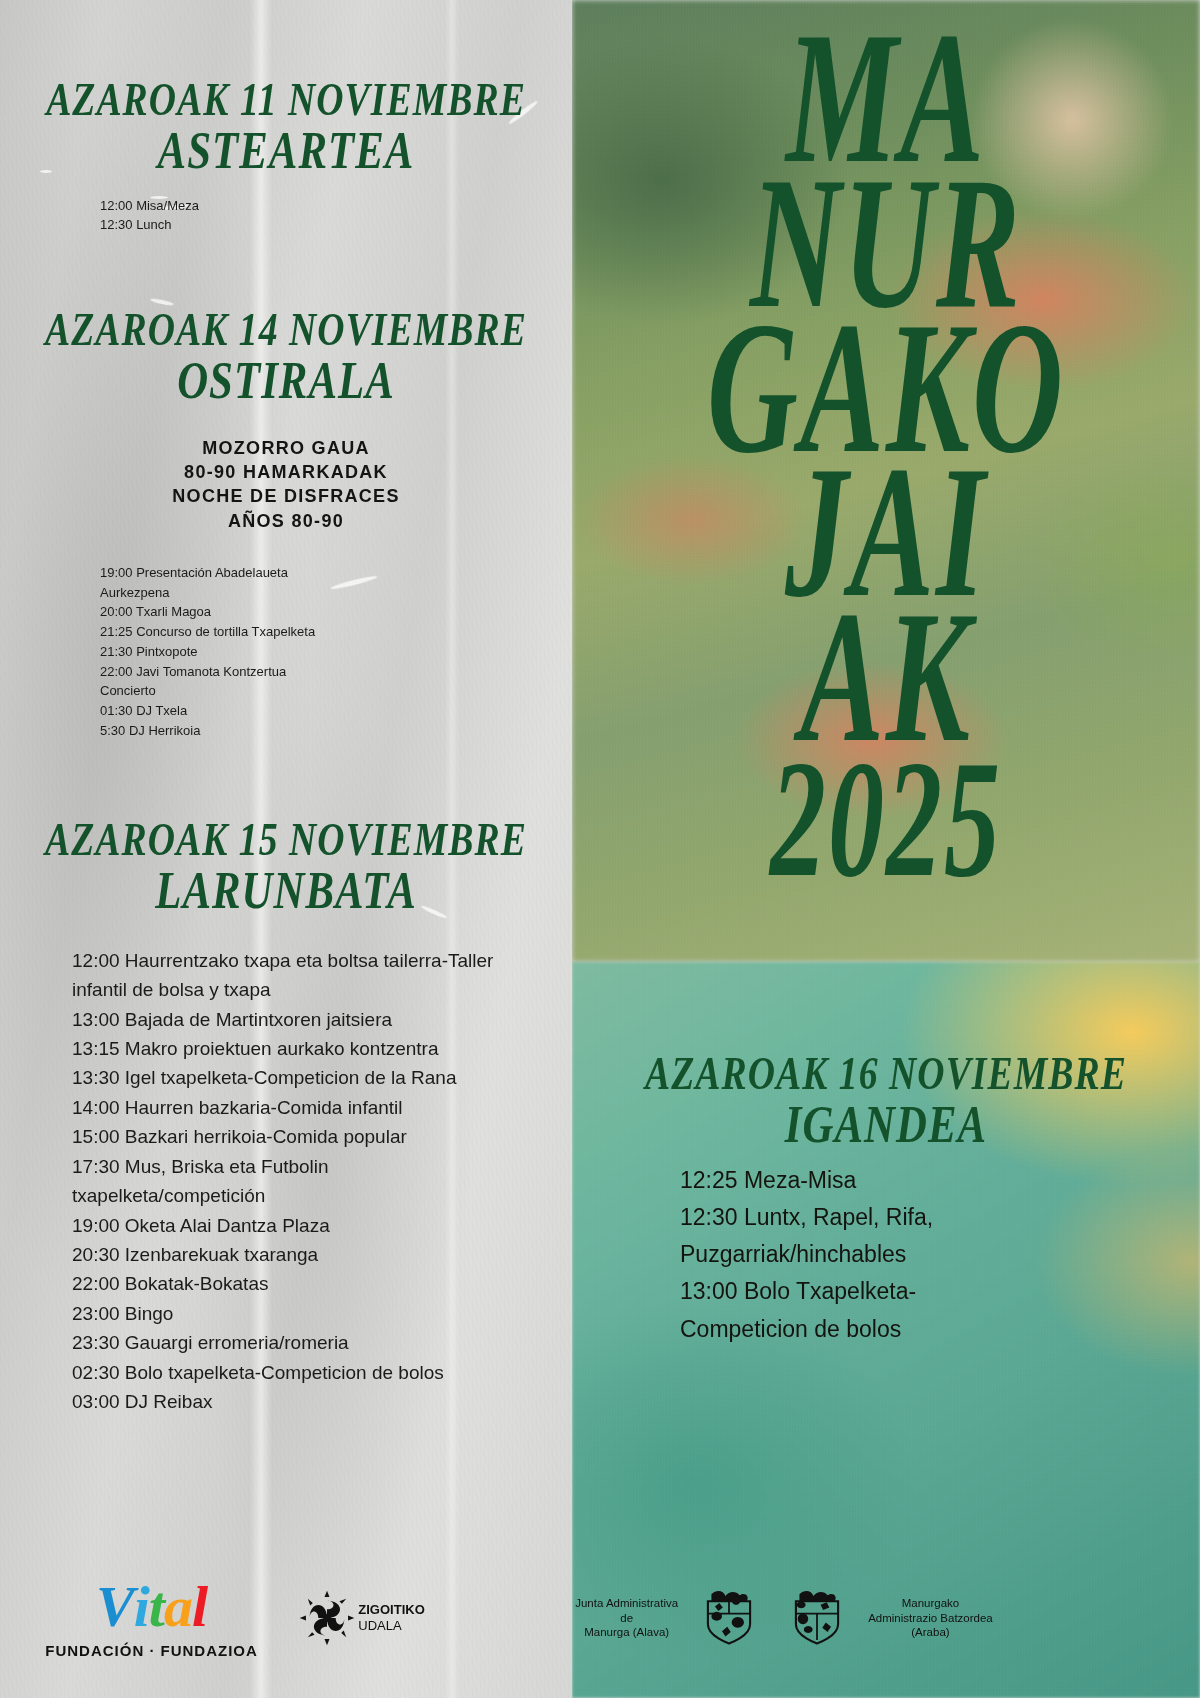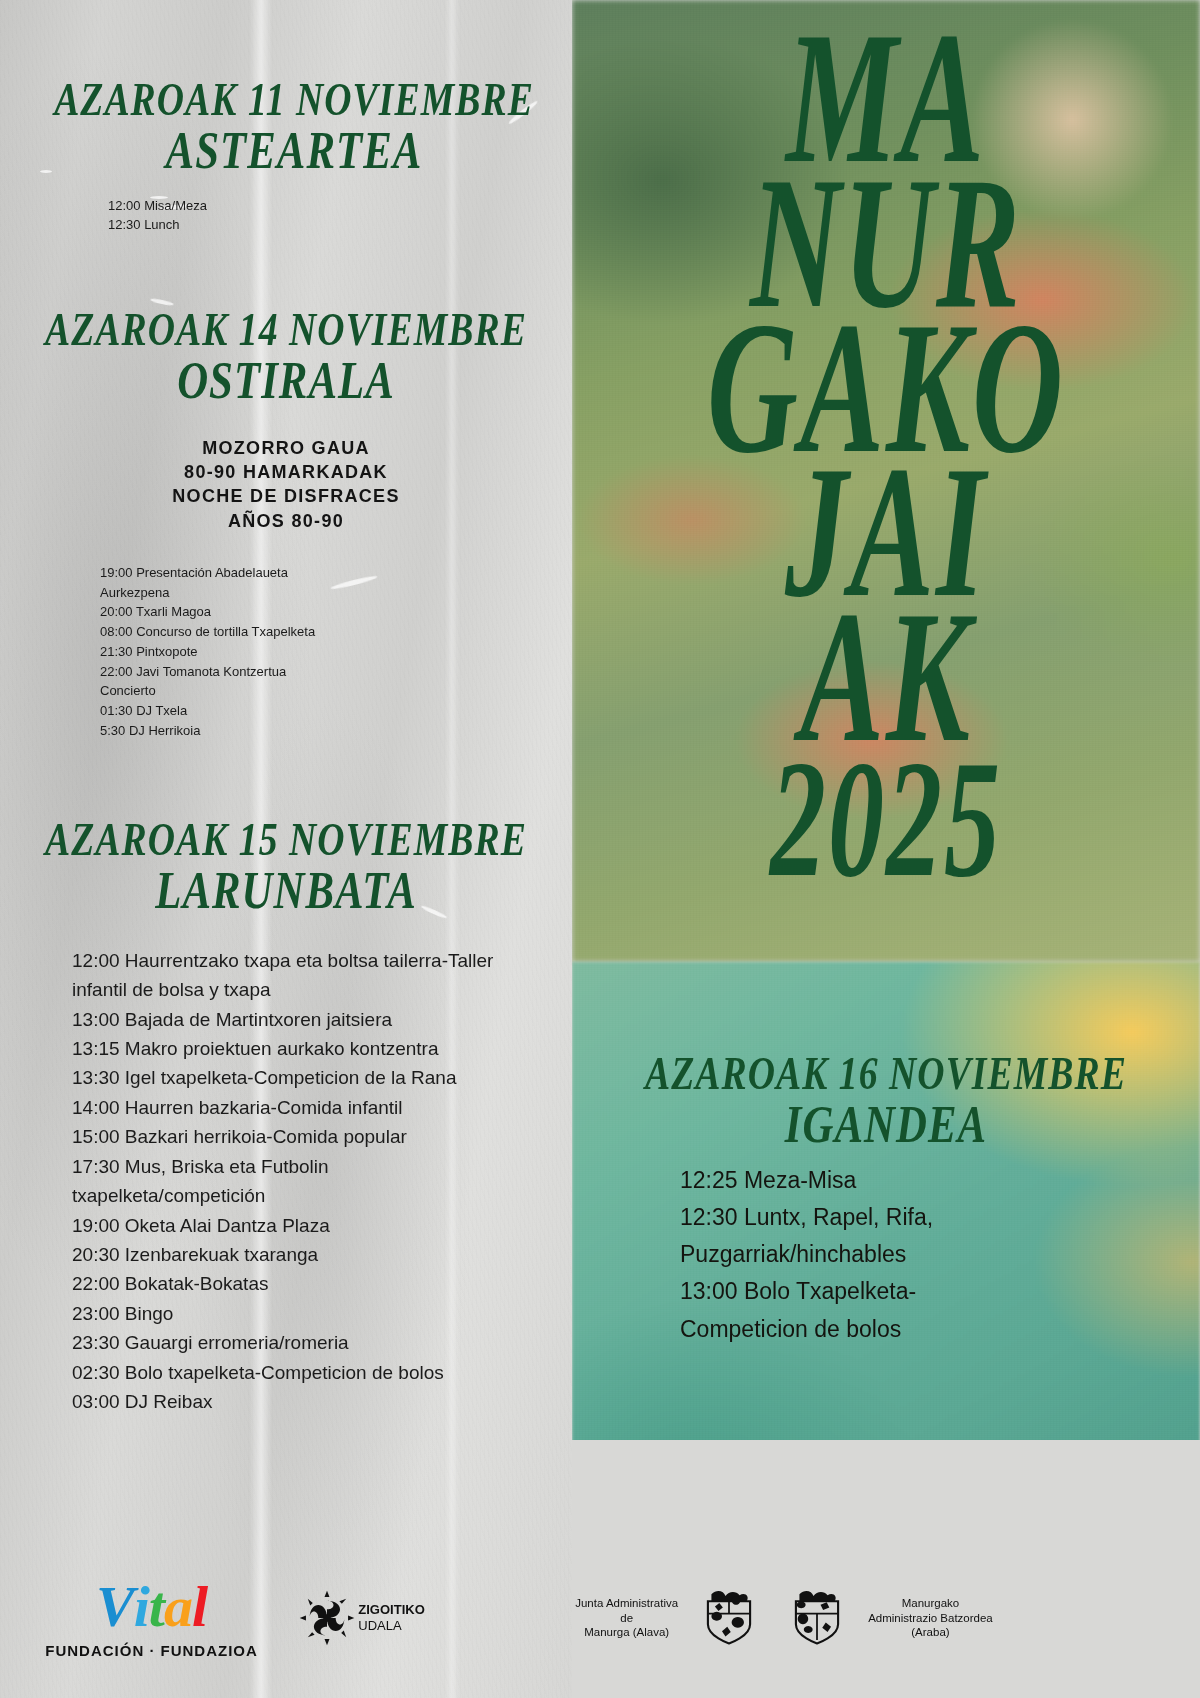--- a/index.html
+++ b/index.html
@@ -29,21 +29,21 @@
   .crease {
     position:absolute; background:linear-gradient(90deg, rgba(255,255,255,0), rgba(255,255,255,.55), rgba(255,255,255,0));
     pointer-events:none;
   }
   .scratch {
     position:absolute; background:rgba(255,255,255,.75); border-radius:50%;
     filter:blur(.4px); pointer-events:none;
   }
 
   
-  .right-col { position:absolute; left:572px; top:0; width:628px; height:1440px; overflow:hidden; }
+  .right-col { position:absolute; left:572px; top:0; width:628px; height:1698px; overflow:hidden; }
   .photo-top {
     position:absolute; left:0; top:0; width:628px; height:962px;
     background:
       radial-gradient(circle 140px at 500px 120px, rgba(232,200,170,.85), rgba(232,200,170,0) 72%),
       radial-gradient(ellipse 220px 130px at 470px 300px, rgba(222,128,96,.85), rgba(222,128,96,0) 70%),
       radial-gradient(ellipse 190px 110px at 300px 740px, rgba(222,128,96,.80), rgba(222,128,96,0) 72%),
       radial-gradient(ellipse 160px 90px at 120px 520px, rgba(215,125,95,.55), rgba(215,125,95,0) 72%),
       radial-gradient(ellipse 200px 150px at 600px 560px, rgba(140,170,90,.7), rgba(140,170,90,0) 72%),
       radial-gradient(ellipse 260px 200px at 90px 180px, rgba(70,105,70,.85), rgba(70,105,70,0) 72%),
       linear-gradient(165deg,#5e7f5d 0%, #6f8f5e 18%, #87a064 34%, #9aaa6c 50%, #86a070 66%, #93a86e 82%, #a7b378 100%);
@@ -174,21 +174,21 @@
       <ul class="sun-sched">
         <li>12:25 Meza-Misa</li>
         <li>12:30 Luntx, Rapel, Rifa,</li>
         <li>Puzgarriak/hinchables</li>
         <li>13:00 Bolo Txapelketa-</li>
         <li>Competicion de bolos</li>
       </ul>
     </div>
   </div>
 
-  <div class="sec" style="left:8px;top:78px;width:572px;">
+  <div class="sec" style="left:0;top:78px;width:572px;">
     <div class="day-head">
       <span class="l1">AZAROAK  11 NOVIEMBRE</span>
       <span class="l2">ASTEARTEA</span>
     </div>
     <ul class="sched" style="margin-top:42px;">
       <li>12:00 Misa/Meza</li>
       <li>12:30 Lunch</li>
     </ul>
   </div>
 
@@ -200,21 +200,21 @@
     <div class="sub-block" style="margin-top:52px;">
       <div>MOZORRO GAUA</div>
       <div>80-90 HAMARKADAK</div>
       <div>NOCHE DE DISFRACES</div>
       <div>AÑOS 80-90</div>
     </div>
     <ul class="sched" style="margin-top:30px;">
       <li>19:00 Presentación Abadelaueta</li>
       <li>Aurkezpena</li>
       <li>20:00 Txarli Magoa</li>
-      <li>08:00 Concurso de tortilla Txapelketa</li>
+      <li>21:25 Concurso de tortilla Txapelketa</li>
       <li>21:30 Pintxopote</li>
       <li>22:00 Javi Tomanota Kontzertua</li>
       <li>Concierto</li>
       <li>01:30 DJ Txela</li>
       <li>5:30 DJ Herrikoia</li>
     </ul>
   </div>
 
   <div class="sec" style="left:0;top:818px;width:572px;">
     <div class="day-head">

